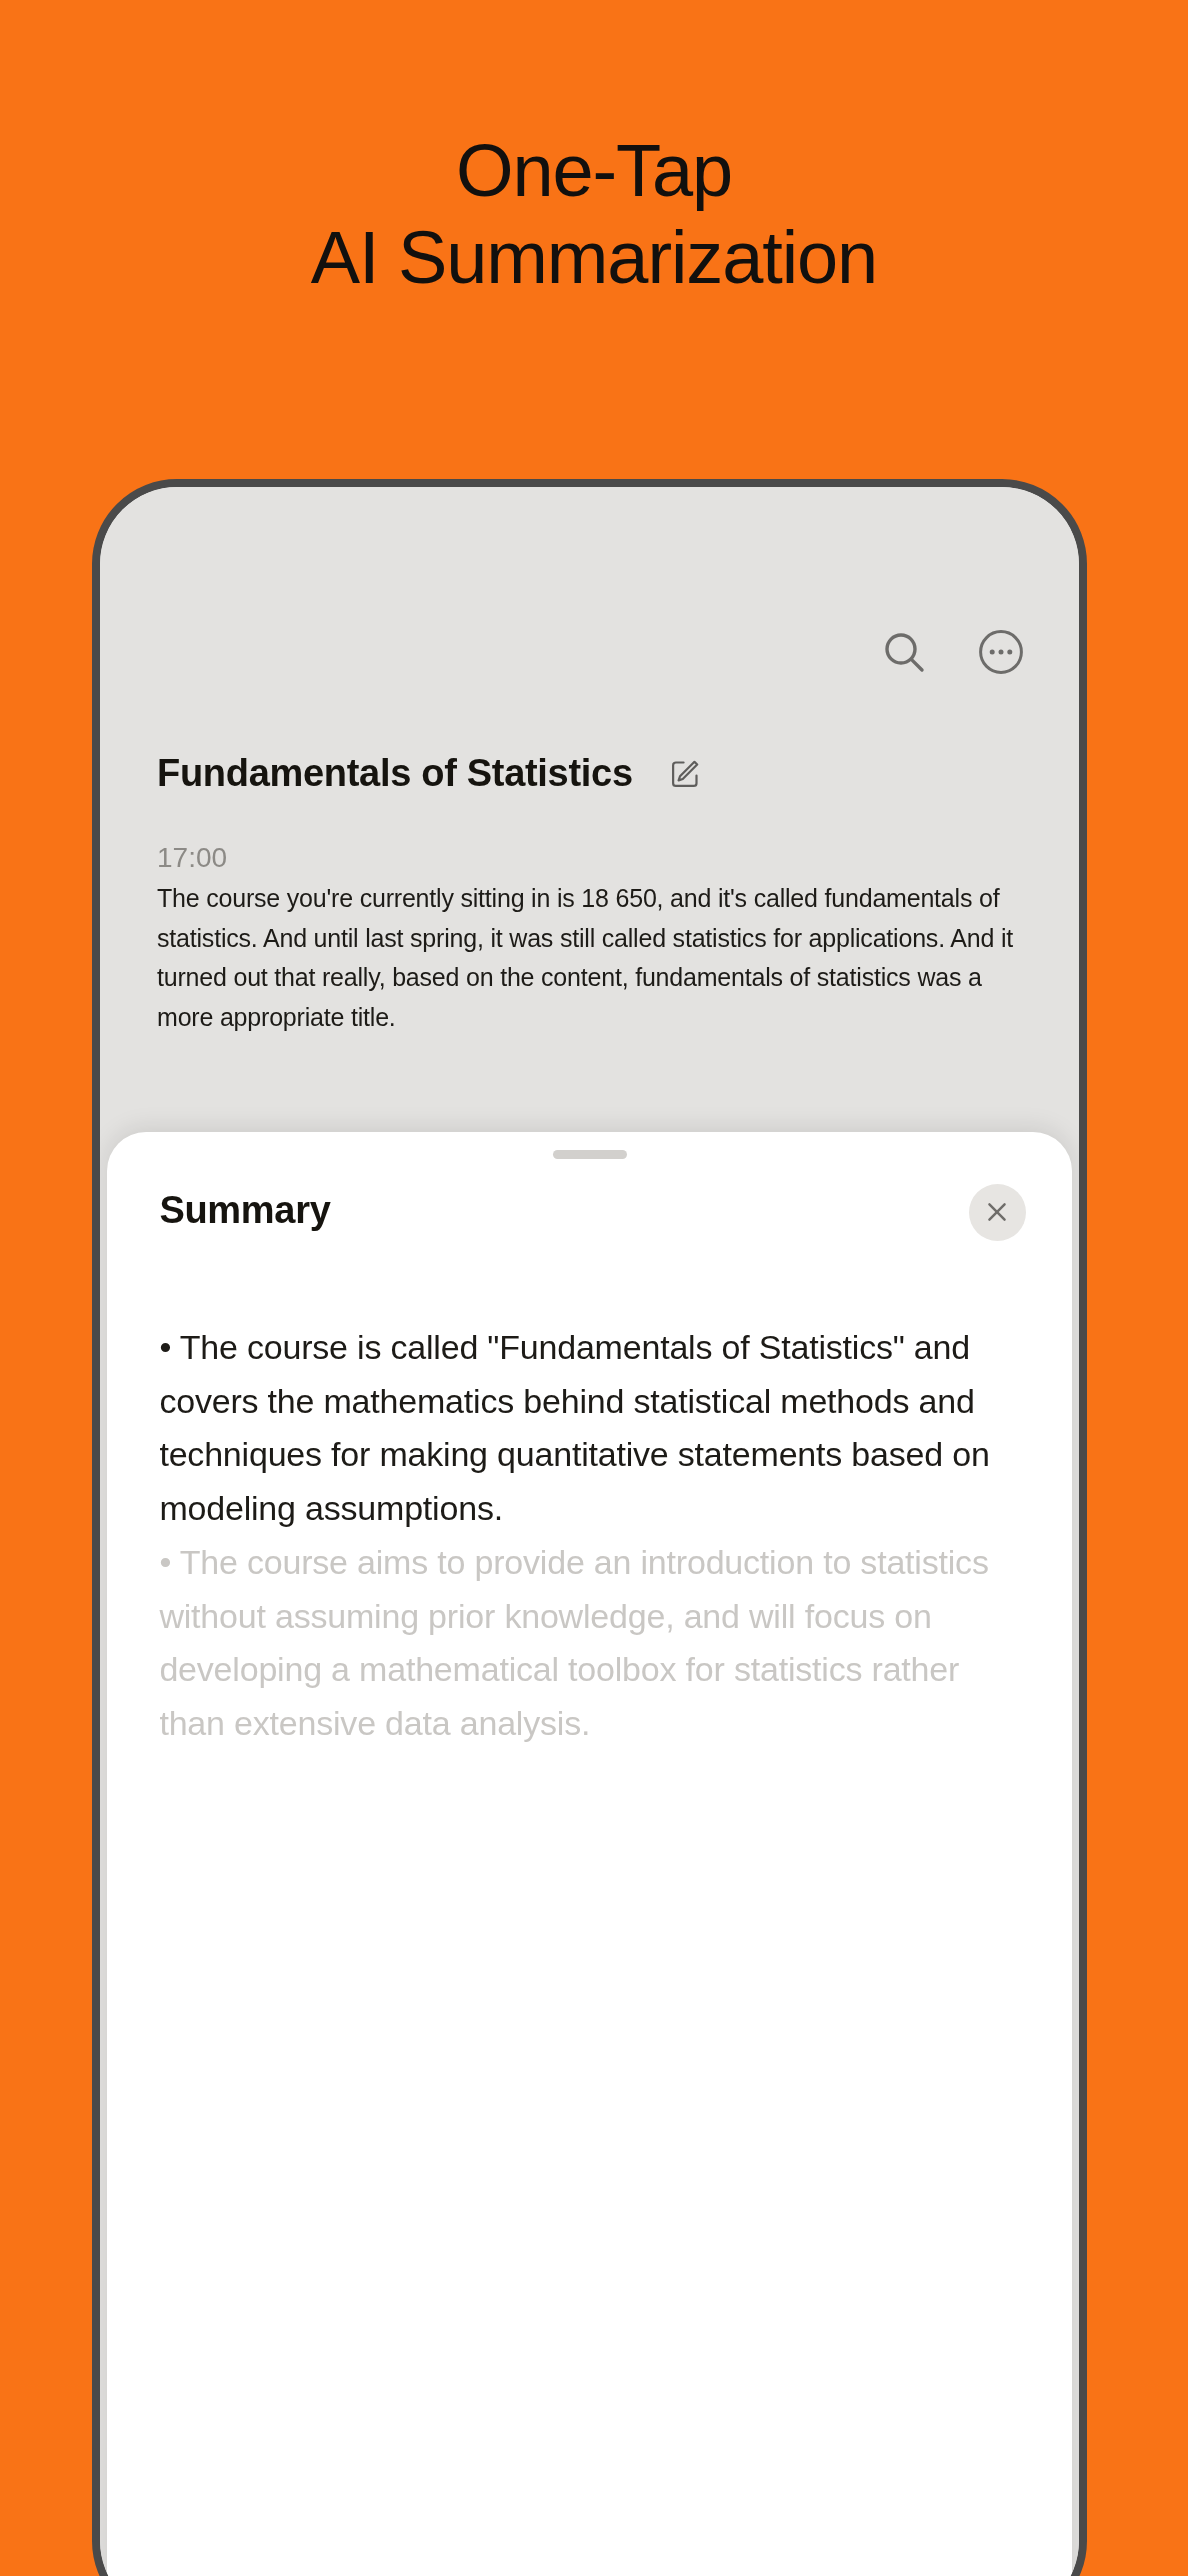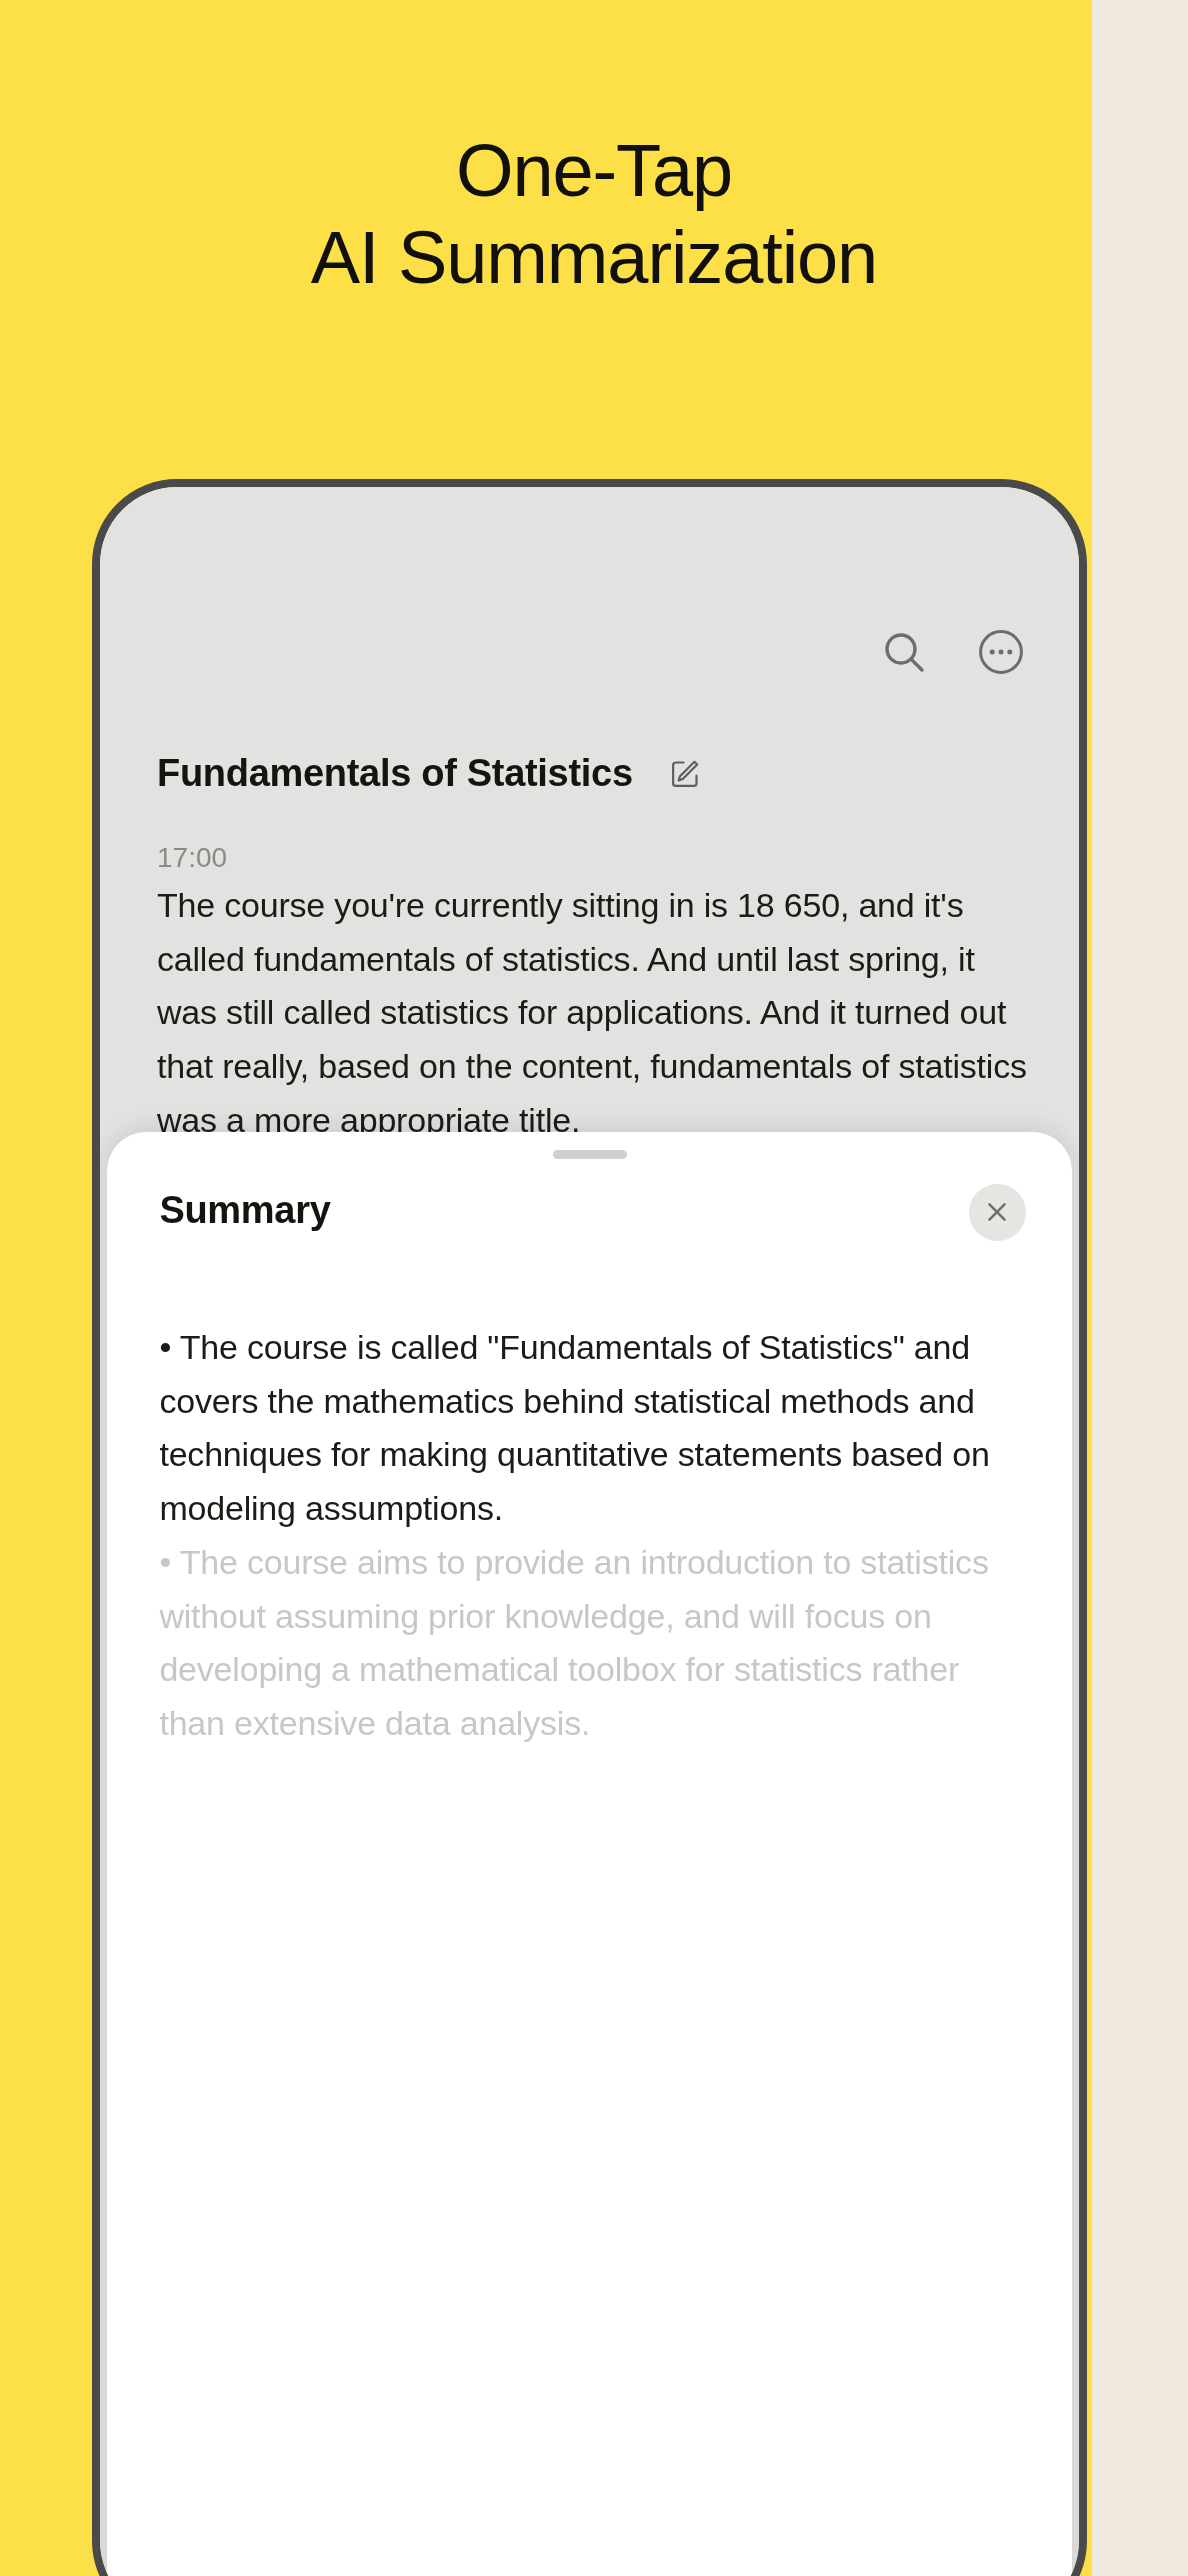--- a/index.html
+++ b/index.html
@@ -10,23 +10,23 @@
   body {
     width: 1188px;
     height: 2576px;
     overflow: hidden;
     font-family: "Liberation Sans", sans-serif;
     -webkit-font-smoothing: antialiased;
   }
 
   .page {
     position: relative;
-    width: 1092px;
+    width: 1188px;
     height: 2576px;
-    background: #fde047;
+    background: #f97316;
     overflow: hidden;
   }
 
   
   .headline {
     position: absolute;
     top: 127px;
     left: 0;
     width: 1188px;
     text-align: center;
@@ -98,21 +98,21 @@
     top: 355px;
     left: 57px;
     font-size: 28px;
     color: #8c8a86;
   }
   .transcript {
     position: absolute;
     top: 392px;
     left: 57px;
     right: 48px;
-    font-size: 34px;
+    font-size: 25px;
     line-height: 1.58;
     color: #1d1b17;
     letter-spacing: -0.2px;
   }
 
   
   .sheet {
     position: absolute;
     left: 7.4px;
     right: 7.4px;

